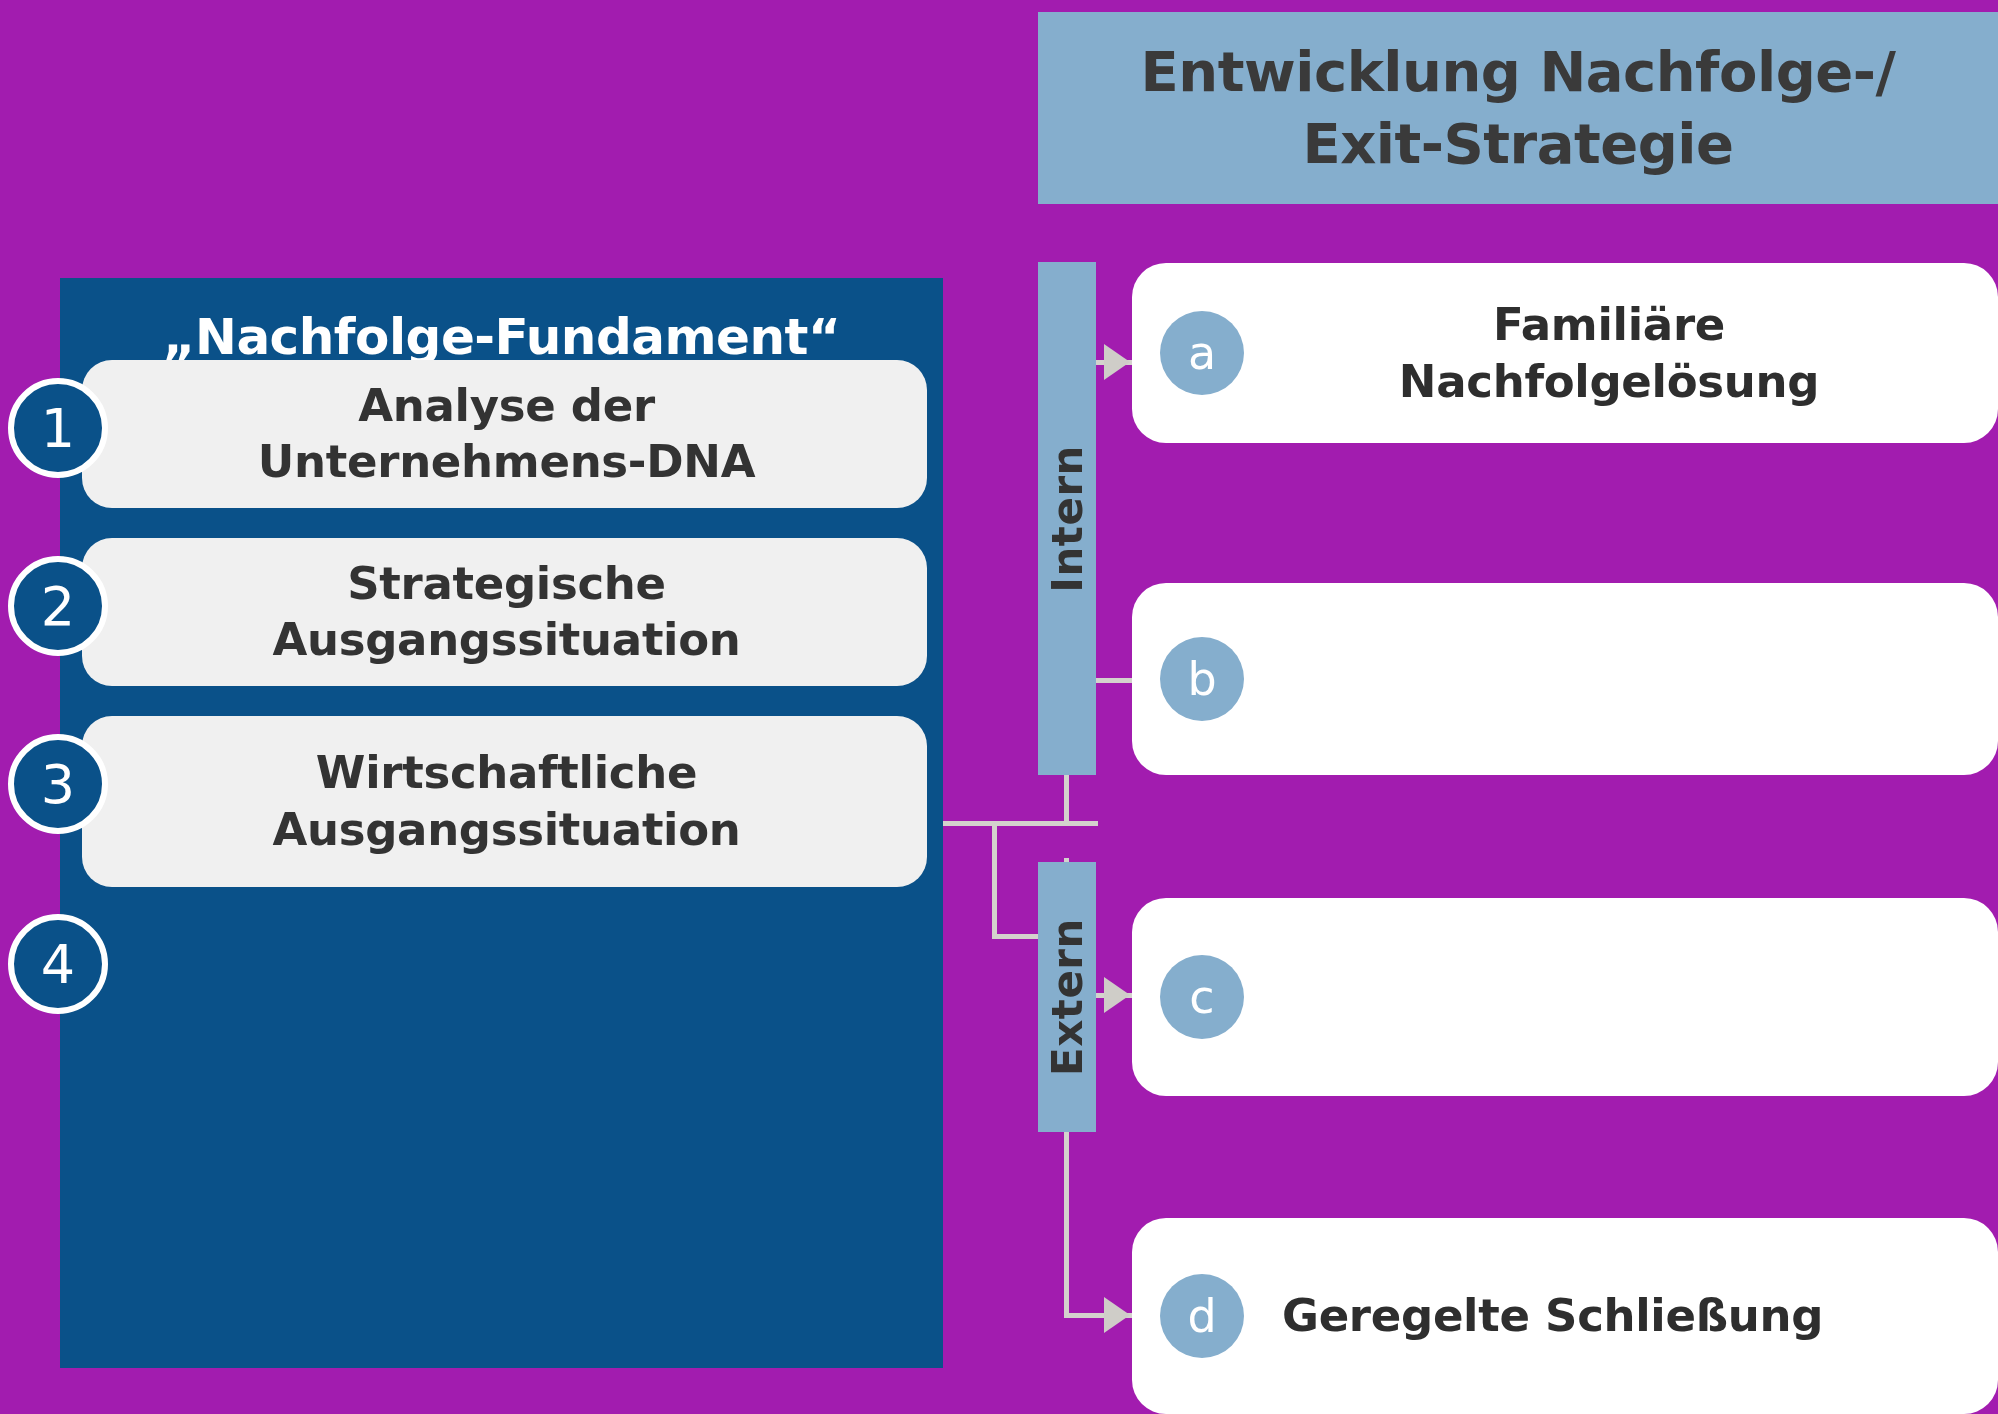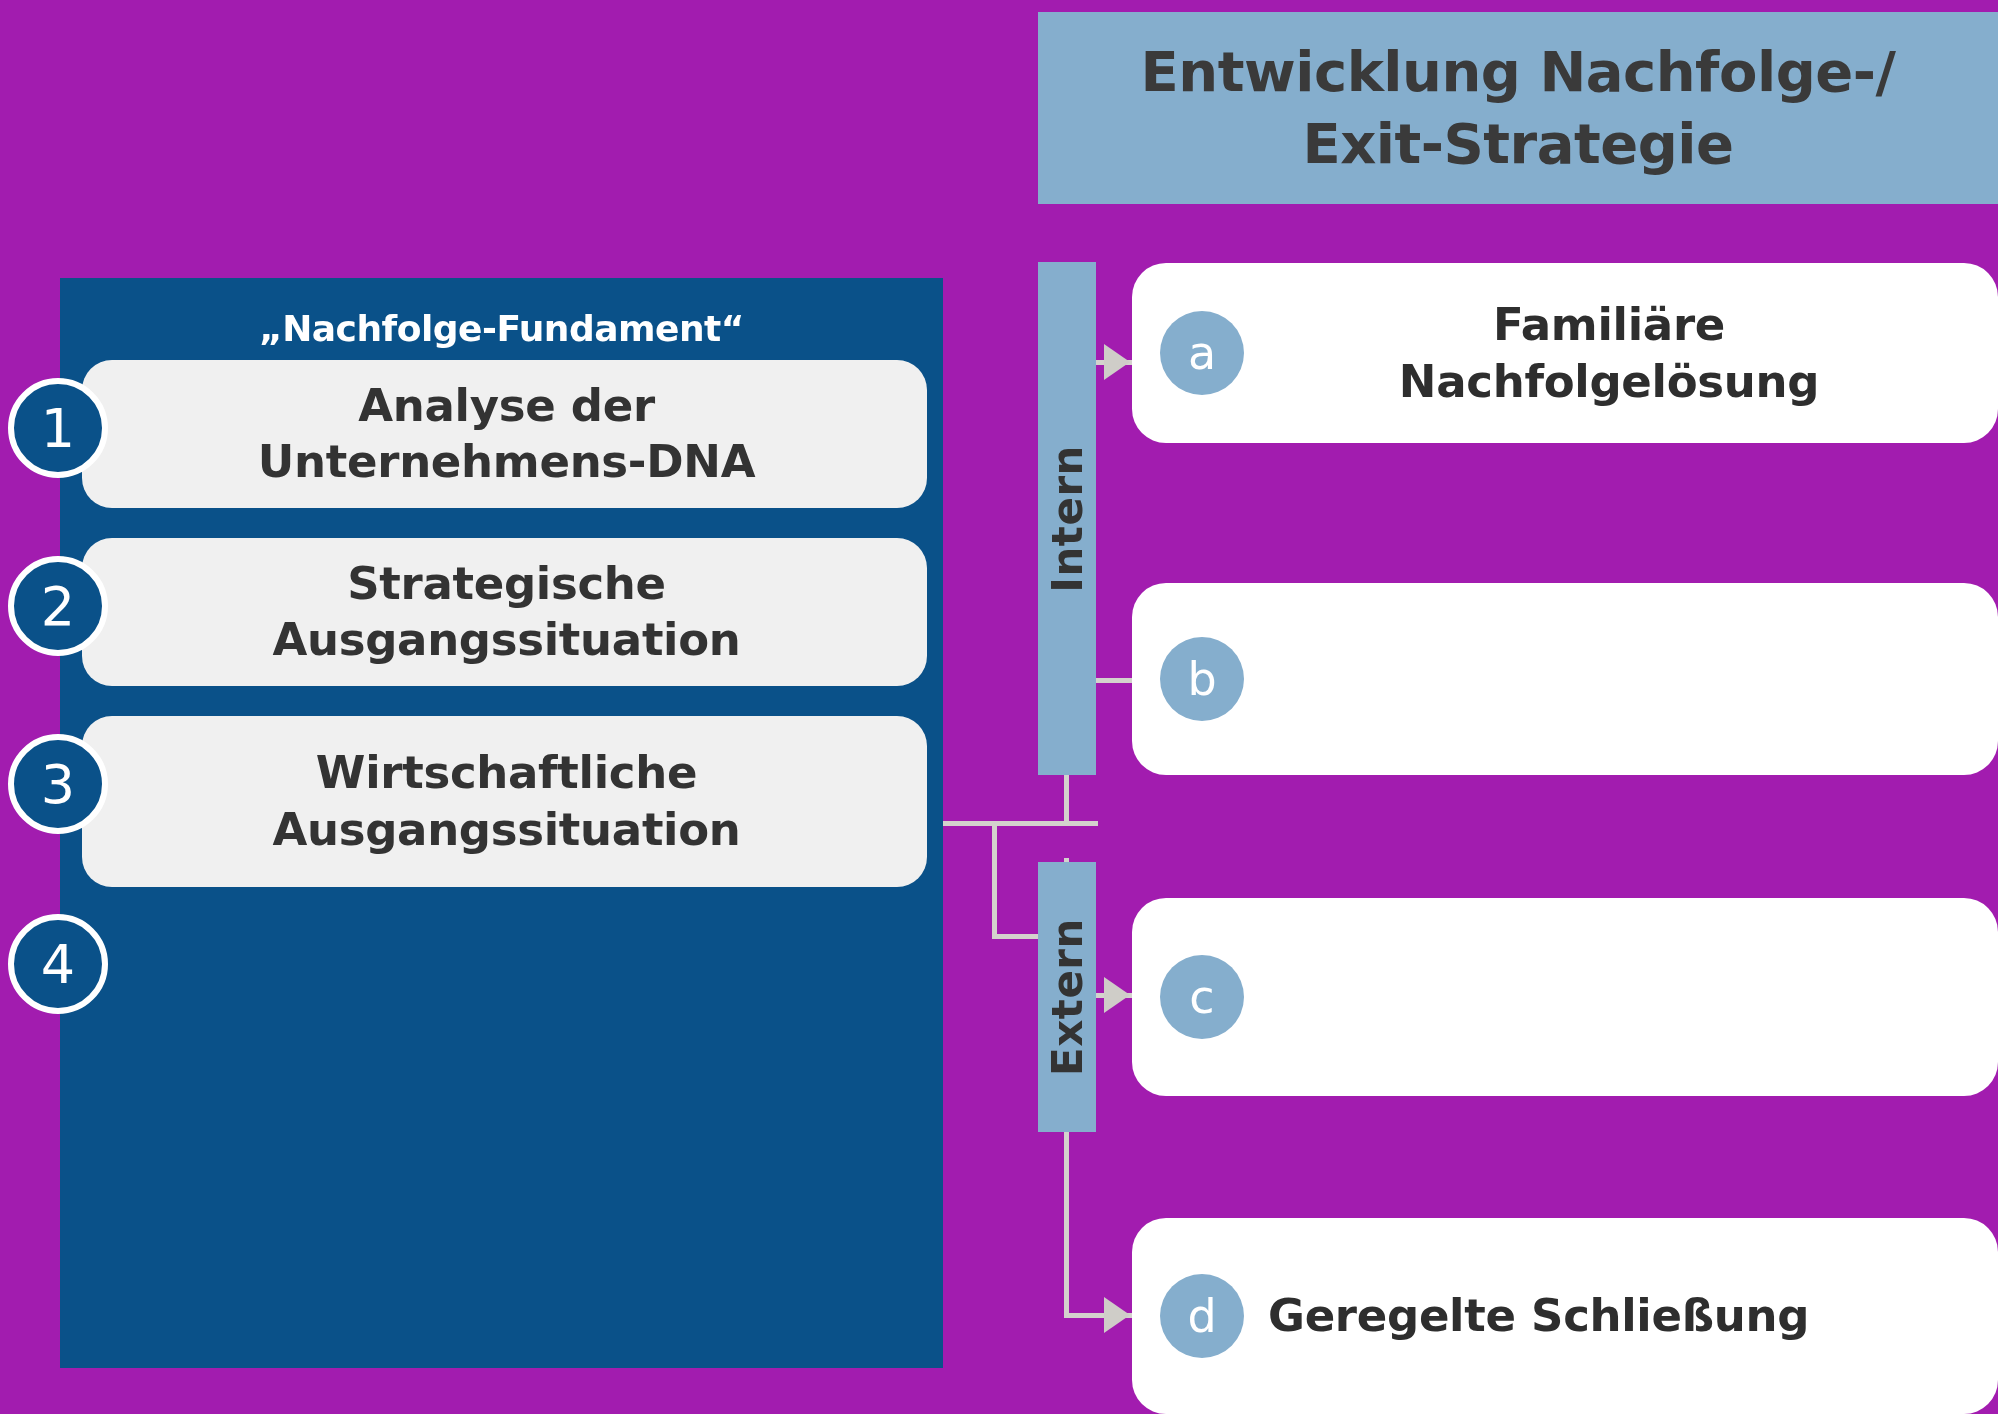--- a/index.html
+++ b/index.html
@@ -48,21 +48,21 @@
     height: 1090px;
     background: #0a5189;
   }
   .fundament-title {
     position: absolute;
     left: 0;
     top: 30px;
     width: 100%;
     text-align: center;
     color: #ffffff;
-    font-size: 36px;
+    font-size: 50px;
     font-weight: bold;
     letter-spacing: -0.5px;
   }
 
   .step-card {
     position: absolute;
     left: 22px;
     width: 845px;
     background: #f0f0f0;
     border-radius: 30px;
@@ -165,21 +165,21 @@
     color: #2e2e2e;
     font-size: 45px;
     font-weight: bold;
     line-height: 1.27;
     white-space: pre-line;
     letter-spacing: -0.3px;
     padding-right: 24px;
   }
   .option-card.d .option-text {
     text-align: left;
-    padding-left: 24px;
+    padding-left: 38px;
     padding-right: 0;
   }
 
   
   .conn {
     position: absolute;
     background: #d4d2cd;
   }
   .conn-h { height: 5px; }
   .conn-v { width: 5px; }

